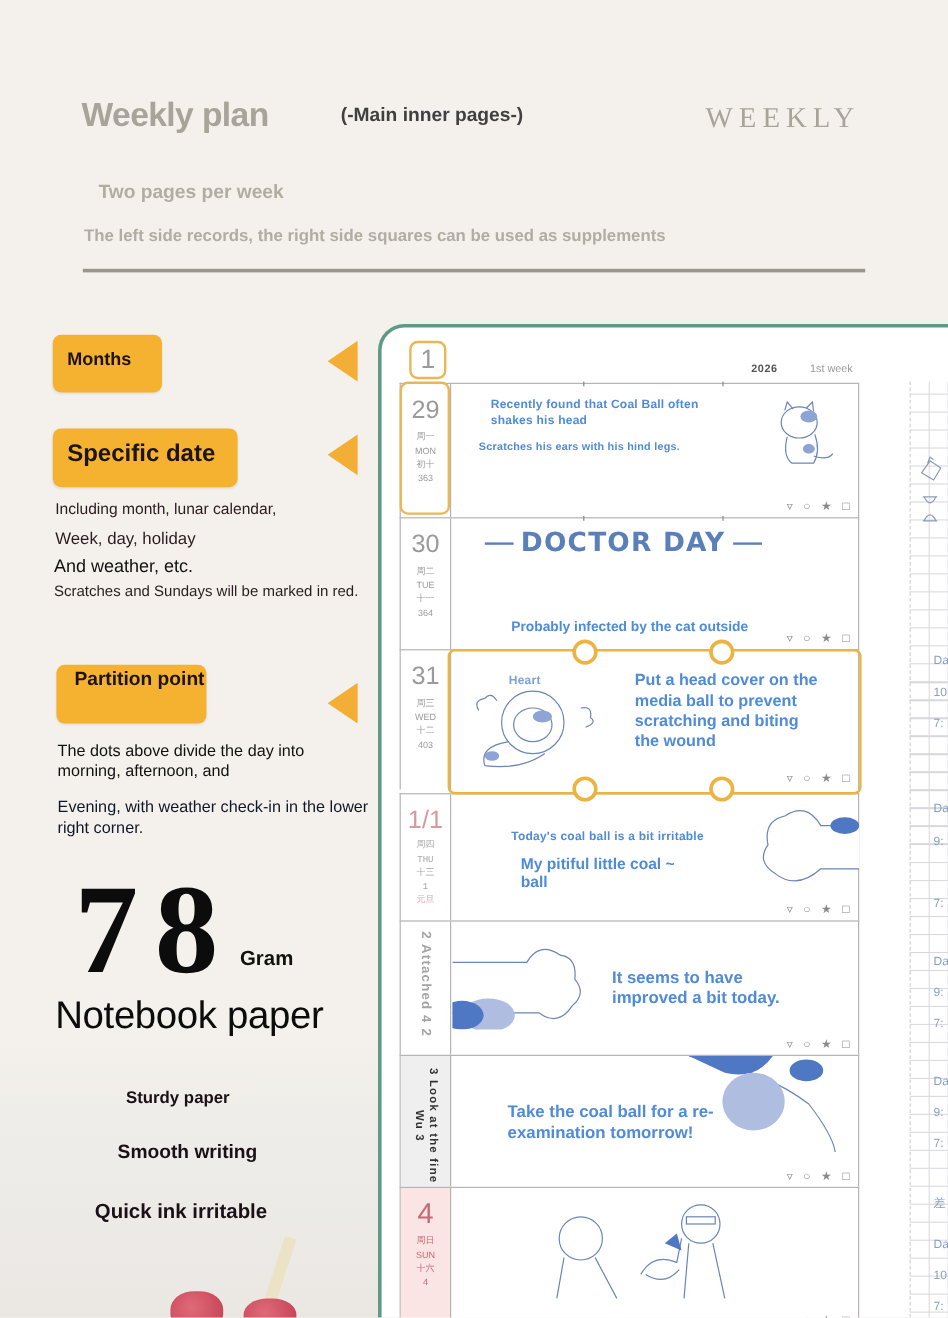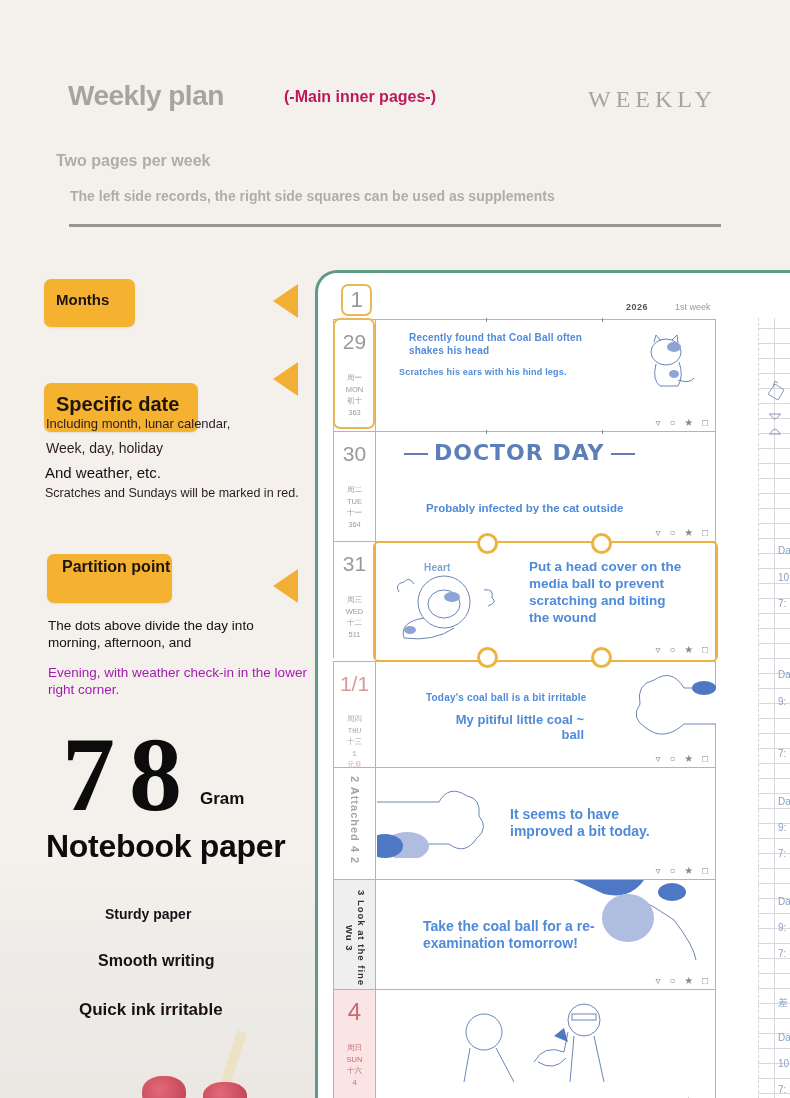--- a/index.html
+++ b/index.html
@@ -17,42 +17,42 @@
       position: absolute; border-radius: 45%;
       background: radial-gradient(circle at 40% 40%, #e06a78, #c03f52);
     }
     .stick {
       position: absolute; width: 10px; height: 60px; background: #ece2c6;
       transform: rotate(18deg); border-radius: 2px;
     }
 
     
     .title { position: absolute; left: 68px; top: 80px; font-size: 28px; font-weight: 700; color: #a8a49a; letter-spacing: -0.5px; }
-    .subtitle { position: absolute; left: 284px; top: 88px; font-size: 16px; font-weight: 700; color: #be185d; }
+    .subtitle { position: absolute; left: 284px; top: 88px; font-size: 16px; font-weight: 700; color: #404040; }
     .weekly { position: absolute; left: 588px; top: 86px; font-family: "Liberation Serif", "DejaVu Serif", serif; font-size: 24px; color: #a8a49a; letter-spacing: 5px; }
-    .two-pages { position: absolute; left: 56px; top: 152px; font-size: 16px; font-weight: 700; color: #b2ada3; }
+    .two-pages { position: absolute; left: 82px; top: 152px; font-size: 16px; font-weight: 700; color: #b2ada3; }
     .left-side { position: absolute; left: 70px; top: 188px; font-size: 14px; font-weight: 700; color: #b2ada3; }
     .rule { position: absolute; left: 69px; top: 224px; width: 652px; height: 3px; background: #9a968e; }
 
     
     .tag { position: absolute; background: #f5b130; border-radius: 7px; color: #1d1410; font-weight: 700; box-shadow: 0 1px 2px rgba(0,0,0,0.08); }
     .tag-months { left: 44px; top: 279px; width: 91px; height: 48px; font-size: 15px; padding: 12px 0 0 12px; }
-    .tag-specific { left: 44px; top: 357px; width: 154px; height: 49px; font-size: 20px; padding: 10px 0 0 12px; margin-top: 26px; }
+    .tag-specific { left: 44px; top: 357px; width: 154px; height: 49px; font-size: 20px; padding: 10px 0 0 12px; }
     .tag-partition { left: 47px; top: 554px; width: 125px; height: 49px; font-size: 16px; padding: 4px 0 0 15px; line-height: 18px; }
     .arrow { position: absolute; width: 0; height: 0; border-top: 17px solid transparent; border-bottom: 17px solid transparent; border-right: 25px solid #f2ae35; }
     .desc { position: absolute; color: #2a1c22; font-weight: 400; }
     .d1 { left: 46px; top: 416px; font-size: 13px; }
     .d2 { left: 46px; top: 440px; font-size: 14px; }
     .d3 { left: 45px; top: 464px; font-size: 15px; color: #111; }
     .d4 { left: 45px; top: 485px; font-size: 12.5px; line-height: 16px; width: 260px; }
     .d5 { left: 48px; top: 617px; font-size: 13.5px; line-height: 17px; width: 260px; color: #111; }
-    .d6 { left: 48px; top: 664px; font-size: 13.5px; line-height: 17px; width: 260px; color: #a21caf; }
+    .d6 { left: 48px; top: 664px; font-size: 13.5px; line-height: 17px; width: 260px; color: #0f172a; }
     .big78 { position: absolute; left: 62px; top: 722px; font-family: "Liberation Serif", "DejaVu Serif", serif; font-size: 106px; font-weight: 700; color: #0c0c0c; letter-spacing: 14px; line-height: 106px; }
     .gram { position: absolute; left: 200px; top: 789px; font-size: 17px; font-weight: 700; color: #111; }
-    .notebook { position: absolute; left: 46px; top: 828px; font-size: 32px; font-weight: 700; color: #0c0c0c; letter-spacing: -0.3px; }
+    .notebook { position: absolute; left: 46px; top: 828px; font-size: 32px; font-weight: 400; color: #0c0c0c; letter-spacing: -0.3px; }
     .feat { position: absolute; font-weight: 700; color: #1a1016; }
     .f1 { left: 105px; top: 906px; font-size: 14px; }
     .f2 { left: 98px; top: 952px; font-size: 16px; }
     .f3 { left: 79px; top: 1000px; font-size: 17px; }
 
     
     .notebook-page {
       position: absolute; left: 315px; top: 270px; width: 500px; height: 840px;
       border: 3px solid #5f9a86; border-right: none; border-bottom: none;
       border-radius: 22px 0 0 0; background: #ffffff;
@@ -61,21 +61,21 @@
     .year { position: absolute; left: 626px; top: 302px; font-size: 9px; font-weight: 700; color: #555; letter-spacing: 0.5px; }
     .week-label { position: absolute; left: 675px; top: 302px; font-size: 9px; color: #9a9a9a; }
 
     .grid { position: absolute; left: 333px; top: 319px; width: 383px; }
     .row { position: absolute; left: 0; width: 383px; border: 1px solid #b4b4b4; border-bottom: none; background: #fff; }
     .date-col { position: absolute; left: 0; top: 0; width: 42px; height: 100%; border-right: 1px solid #b4b4b4; text-align: center; color: #9a9a9a; }
     .date-col.holiday { color: #d69a9a; }
     .date-col.sunday { background: #fbe4e4; color: #c56b74; }
     .date-col.grey { background: #efefef; }
     .date-num { font-size: 21px; margin-top: 10px; line-height: 24px; }
-    .date-sub { font-size: 7.5px; line-height: 11.5px; margin-top: 18px; }
+    .date-sub { font-size: 7.5px; line-height: 11.5px; margin-top: 4px; }
     .date-vert { writing-mode: vertical-rl; font-size: 11px; font-weight: 700; letter-spacing: 1px; color: #a4a4a4; padding-top: 8px; margin: 0 auto; }
     .date-vert.dark { color: #333; font-size: 9.5px; line-height: 12px; }
     .icons { position: absolute; right: 4px; bottom: 3px; font-size: 10px; color: #8a8a8a; letter-spacing: 3px; }
     .tick { position: absolute; top: -2px; width: 1px; height: 4px; background: #888; }
 
     .note { position: absolute; color: #4f8bd8; font-weight: 700; }
     .note.small { font-size: 10px; line-height: 13px; letter-spacing: 0.2px; }
     .note.med { font-size: 11.5px; line-height: 15px; }
     .note.big { font-size: 14px; line-height: 17px; }
     .doctor { position: absolute; left: 64px; top: 8px; font-family: "DejaVu Sans", sans-serif; font-size: 22px; color: #5b7fb8; letter-spacing: 1px; font-weight: 700; }
@@ -193,32 +193,32 @@
       <div class="date-sub">
         <div>周二</div>
         <div>TUE</div>
         <div>十一</div>
         <div>364</div>
       </div>
     </div>
     <div class="tick" style="left:152px;"></div>
       <div class="tick" style="left:268px;"></div>
     <div class="doctor">DOCTOR DAY</div>
-    <div class="note med" style="left:92px; top:69px;">Probably infected by the cat outside</div>
+    <div class="note med" style="left:92px; top:84px;">Probably infected by the cat outside</div>
     <div class="icons">▿ ○ ★ □</div>
   </div>
 
   <div class="row" style="top:222px; height:117px;">
     <div class="date-col">
       <div class="date-num">31</div>
       <div class="date-sub">
         <div>周三</div>
         <div>WED</div>
         <div>十二</div>
-        <div>511</div>
+        <div>403</div>
       </div>
     </div>
     <div class="note small" style="left:90px; top:19px; color:#7da2d8;">Heart</div>
     <svg class="sketch" style="left:60px; top:30px;" width="115" height="70">
       <circle cx="50" cy="30" r="26" fill="#fff" stroke="#6a85b8"></circle>
       <ellipse cx="50" cy="32" rx="16" ry="14" fill="#fff" stroke="#6a85b8"></ellipse>
       <ellipse cx="58" cy="25" rx="8" ry="5" fill="#8ea4d4"></ellipse>
       <path d="M30 46 Q5 50 10 66 Q40 70 60 56" fill="none" stroke="#6a85b8"></path>
       <ellipse cx="16" cy="58" rx="6" ry="4" fill="#8ea4d4"></ellipse>
       <path d="M5 20 Q0 12 10 10 Q15 4 20 12 M90 18 Q100 16 98 26 Q104 30 94 34" fill="none" stroke="#6a85b8"></path>
@@ -234,21 +234,21 @@
         <div>周四</div>
         <div>THU</div>
         <div>十三</div>
         <div>1</div>
         <div style="color:#e0a7a7;">元旦</div>
       </div>
     </div>
     <div class="tick" style="left:152px;"></div>
       <div class="tick" style="left:268px;"></div>
     <div class="note small" style="left:92px; top:29px;">Today's coal ball is a bit irritable</div>
-    <div class="note med" style="left:100px; top:50px; width:150px; text-align:right; font-size:13px;">My pitiful little coal ~ ball</div>
+    <div class="note med" style="left:100px; top:50px; width:150px; text-align:left; font-size:13px;">My pitiful little coal ~ ball</div>
     <svg class="sketch" style="left:290px; top:4px;" width="92" height="80">
       <path d="M92 22 H60 Q48 2 30 14 Q12 18 16 38 Q6 52 22 62 Q40 76 60 58 H92" fill="#fff" stroke="#6a85b8"></path>
       <ellipse cx="80" cy="22" rx="12" ry="7" fill="#4f78c4"></ellipse>
     </svg>
     <div class="icons">▿ ○ ★ □</div>
   </div>
 
   <div class="row" style="top:448px; height:112px;">
     <div class="date-col">
       <div class="date-vert">2 Attached 4 2</div>

